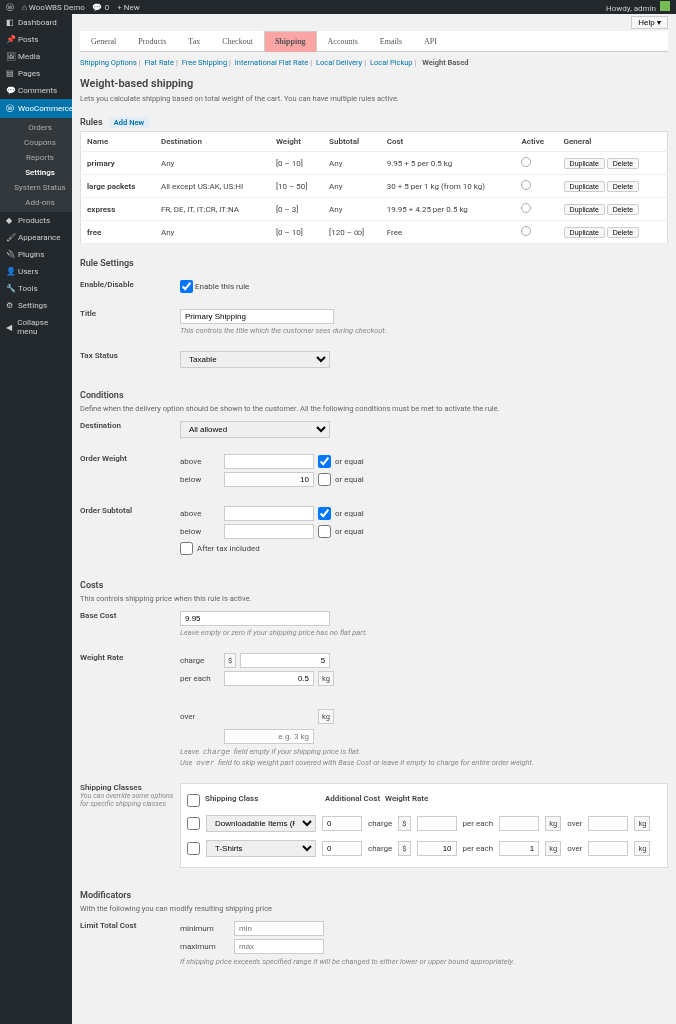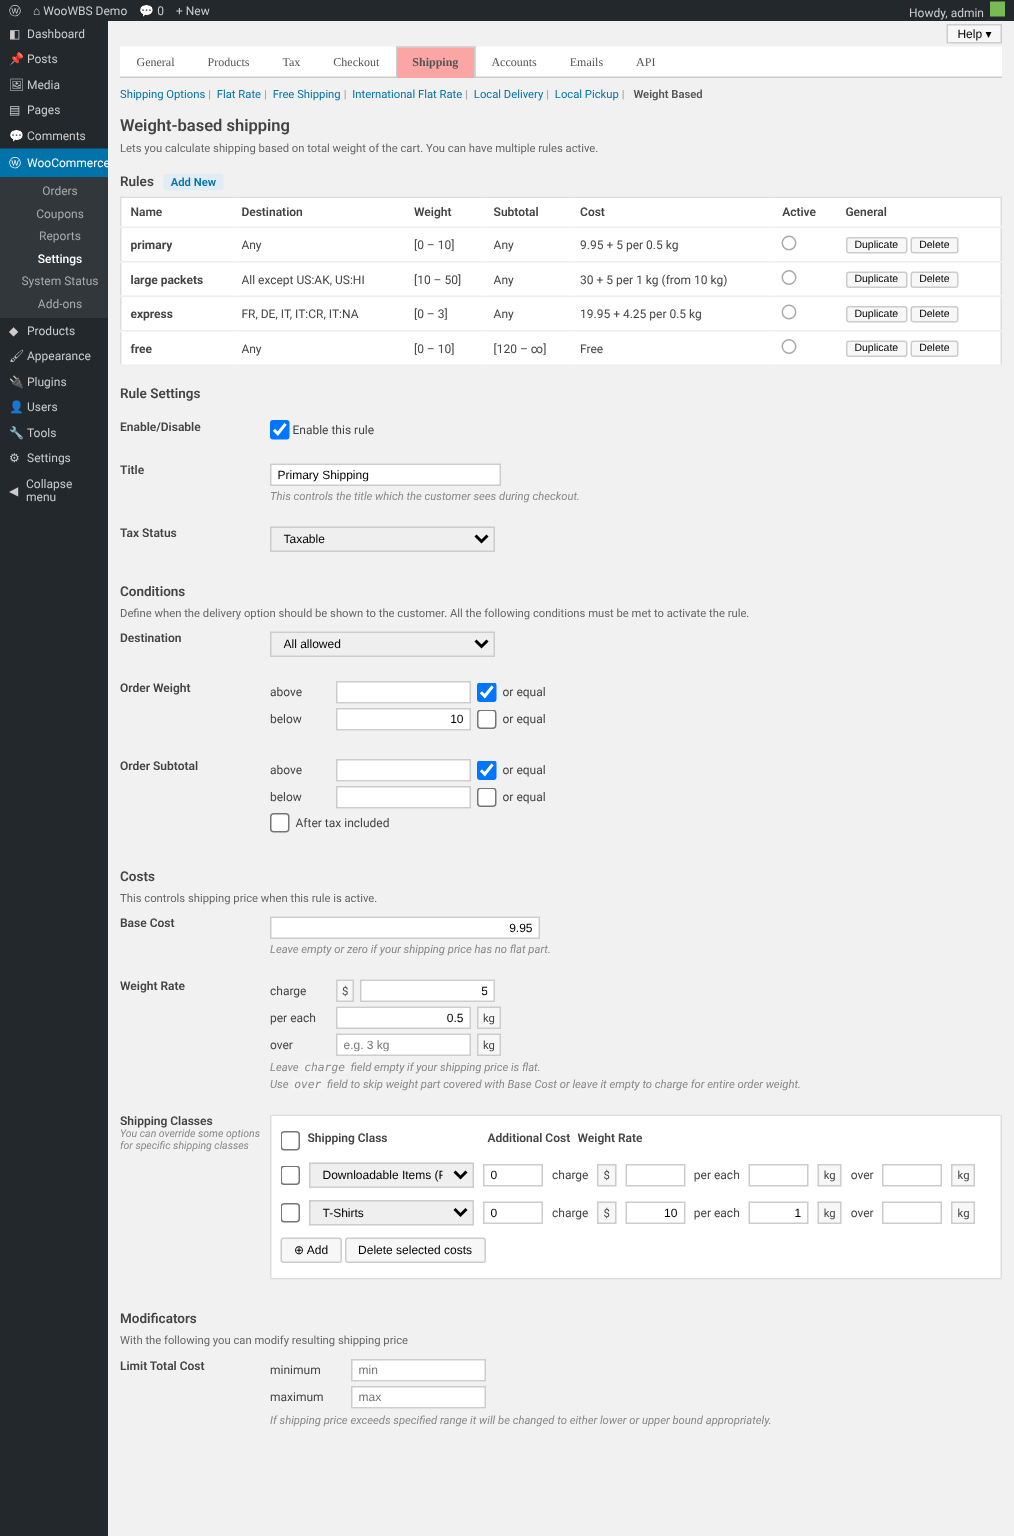--- a/index.html
+++ b/index.html
@@ -272,38 +272,38 @@
             <span>After tax included</span>
           </div>
       </div>
     </div>
 
     <h3>Costs</h3>
     <div class="desc">This controls shipping price when this rule is active.</div>
 
     <div class="form-row">
       <div class="lbl">Base Cost</div>
-      <div class="ctrl"><input type="text" style="width: 180px; text-align: right;" value="9.95"><div class="hint">Leave empty or zero if your shipping price has no flat part.</div></div>
+      <div class="ctrl"><input type="text" style="width: 150px;" value="9.95"><div class="hint">Leave empty or zero if your shipping price has no flat part.</div></div>
     </div>
     <div class="form-row">
       <div class="lbl">Weight Rate</div>
       <div class="ctrl">
         <div class="inline-field">
             <span class="fl">charge</span>
             <span class="unit">$</span>
             <input type="text" style="text-align: right;" value="5">
           </div>
         <div class="inline-field">
             <span class="fl">per each</span>
             <input type="text" style="text-align: right;" value="0.5">
             <span class="unit">kg</span>
           </div>
         <div class="inline-field">
             <span class="fl">over</span>
-            <input type="text" style="text-align: left;" placeholder="e.g. 3 kg">
+            <input type="text" style="text-align: right; margin-top: 40px;" placeholder="e.g. 3 kg">
             <span class="unit">kg</span>
           </div>
         <div class="hint"><span>Leave </span><span class="code-hint">charge</span><span> field empty if your shipping price is flat.</span></div>
         <div class="hint"><span>Use </span><span class="code-hint">over</span><span> field to skip weight part covered with Base Cost or leave it empty to charge for entire order weight.</span></div>
       </div>
     </div>
 
     <div class="form-row">
       <div class="lbl"><span>Shipping Classes</span><span class="sub">You can override some options for specific shipping classes</span></div>
       <div class="ctrl">
@@ -335,24 +335,20 @@
             <span>charge</span>
               <span class="unit">$</span>
               <input type="text" class="n" style="text-align: right;" value="10">
             <span>per each</span>
               <input type="text" class="n" style="text-align: right;" value="1">
               <span class="unit">kg</span>
             <span>over</span>
               <input type="text" class="n" style="">
               <span class="unit">kg</span>
           </div>
-          <div class="sc-foot">
-            <button class="btn">⊕ <span>Add</span></button>
-            <button class="btn">Delete selected costs</button>
-          </div>
         </div>
       </div>
     </div>
 
     <h3>Modificators</h3>
     <div class="desc">With the following you can modify resulting shipping price</div>
 
     <div class="form-row">
       <div class="lbl">Limit Total Cost</div>
       <div class="ctrl">

